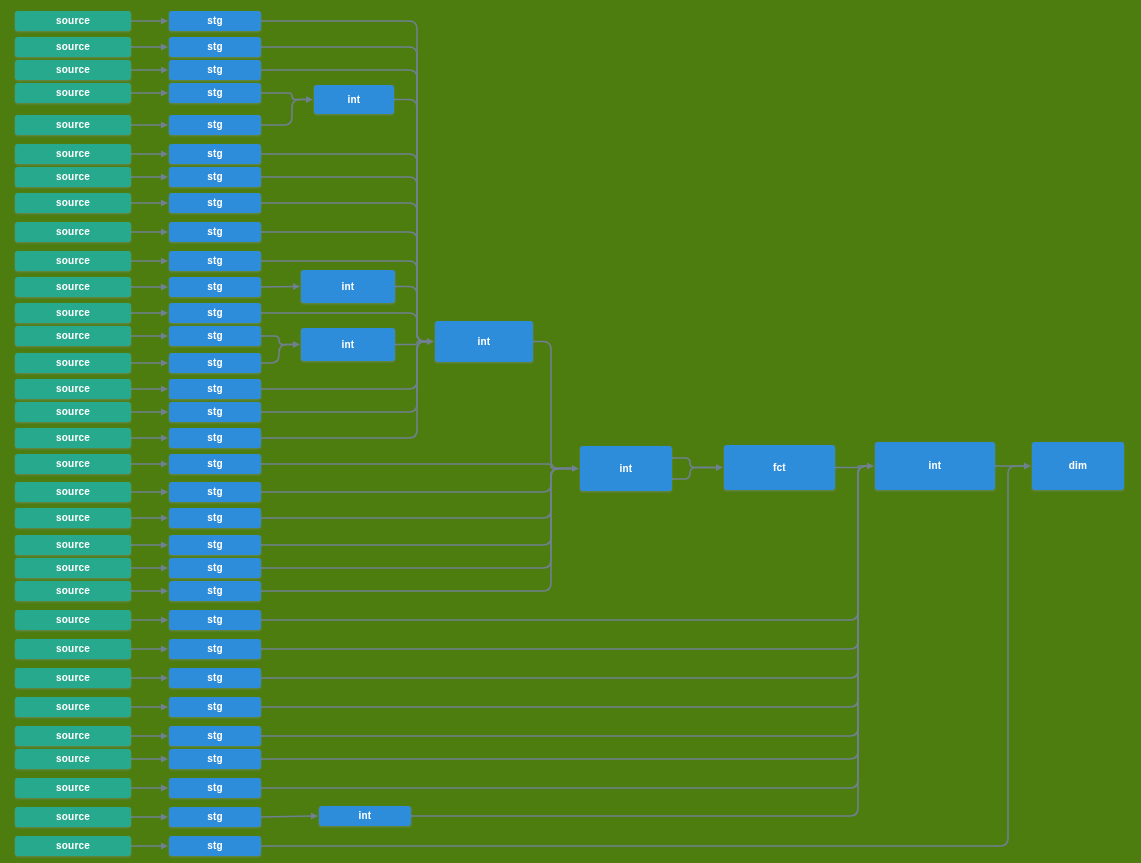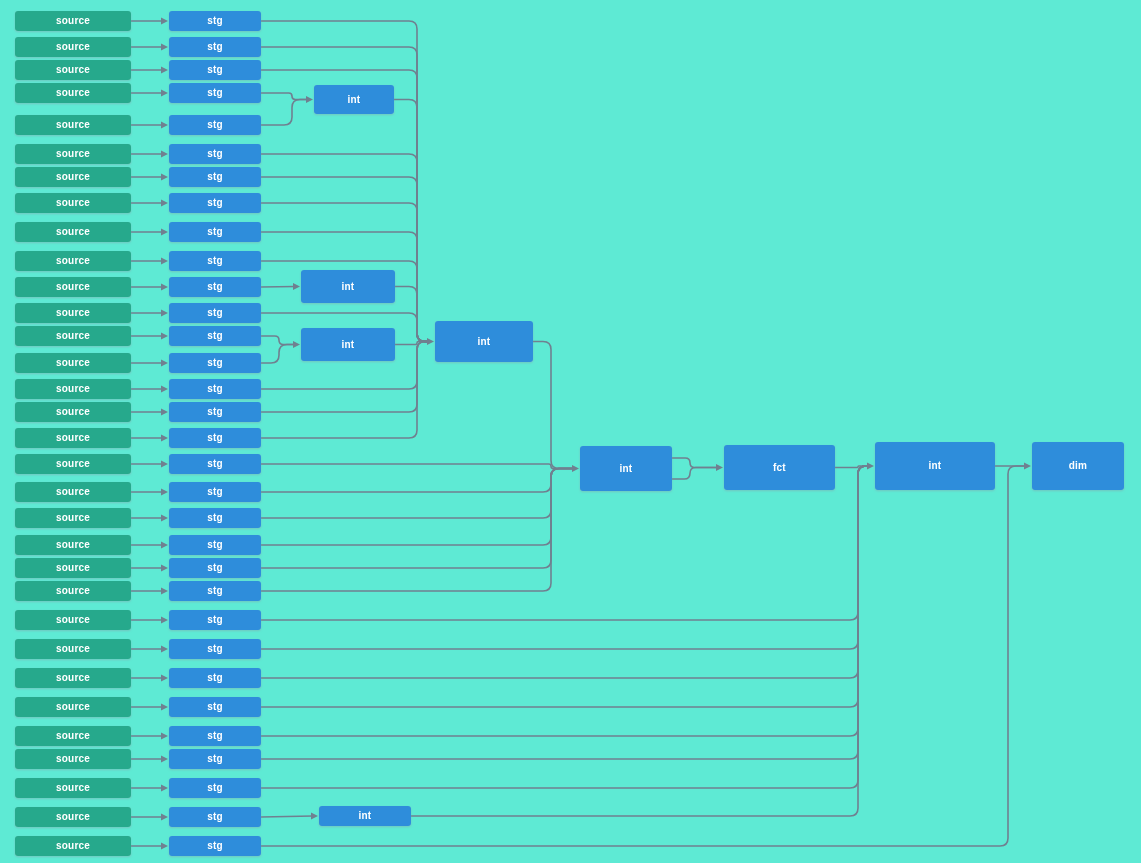--- a/index.html
+++ b/index.html
@@ -11,21 +11,21 @@
   body {
     width: 1141px;
     height: 863px;
     font-family: "Liberation Sans", "DejaVu Sans", sans-serif;
     overflow: hidden;
   }
   #lineage-canvas {
     position: relative;
     width: 1141px;
     height: 863px;
-    background: #5eead4;
+    background: #4d7c0f;
   }
   svg.graph-layer {
     position: absolute;
     top: 0;
     left: 0;
     width: 1141px;
     height: 863px;
     display: block;
   }
   .node-rect {

